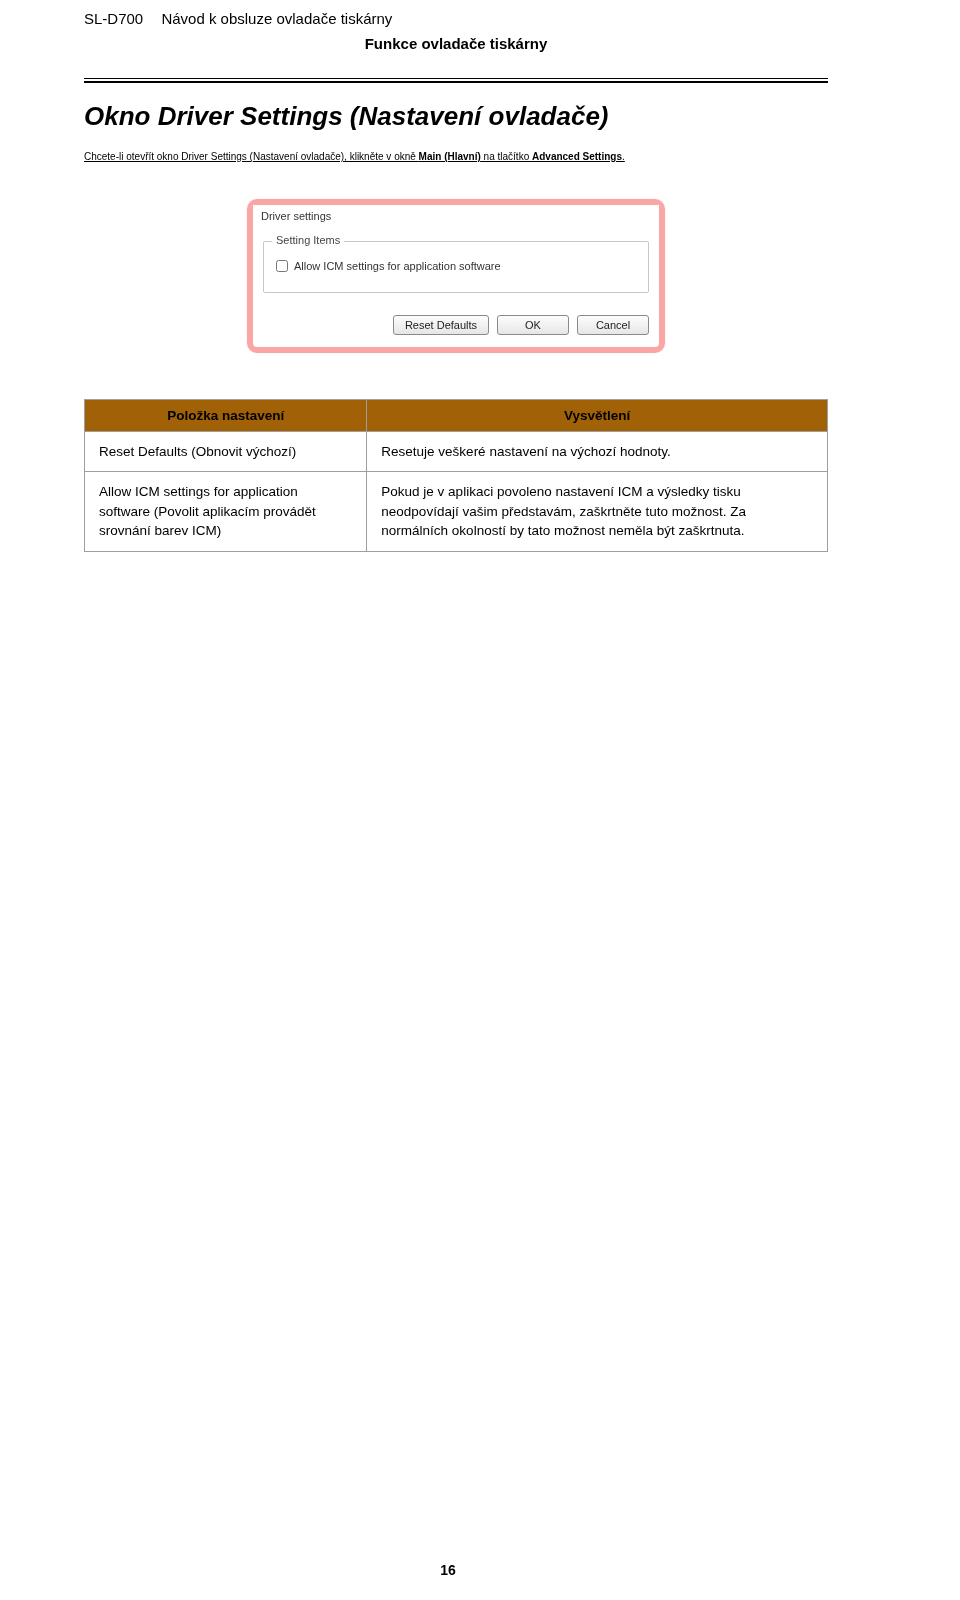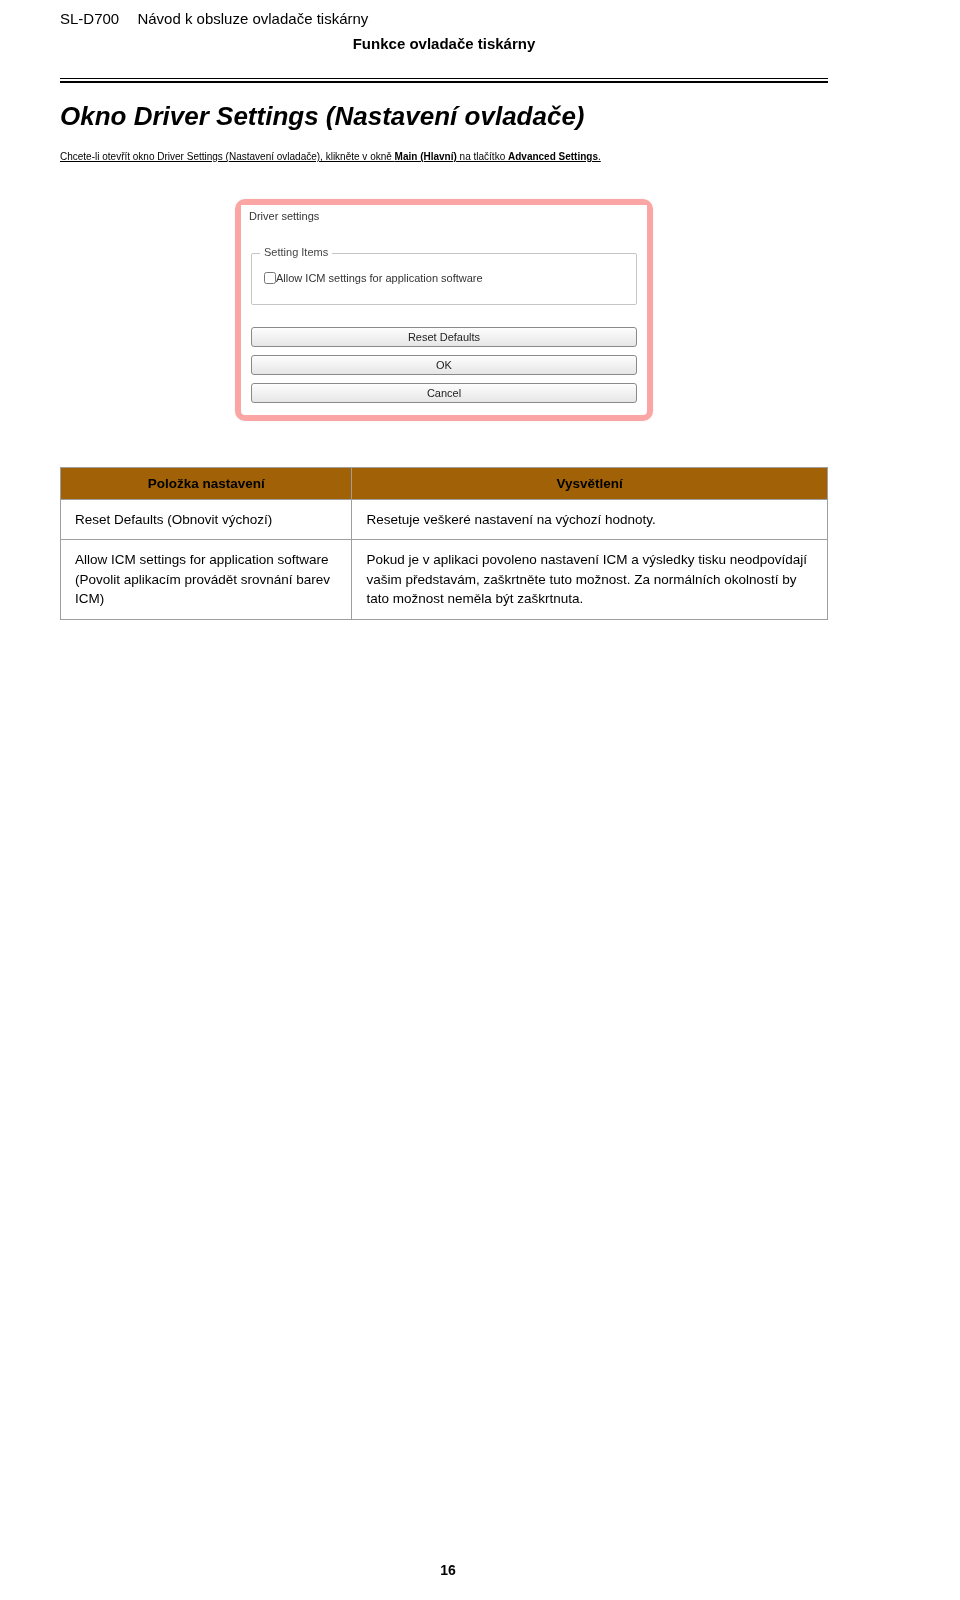--- a/index.html
+++ b/index.html
@@ -1,36 +1,36 @@
 <!DOCTYPE html>
 <html><head>
 <meta charset="utf-8">
 <style>
   * { box-sizing: border-box; margin: 0; padding: 0; }
   html, body { width: 960px; background: #fff; font-family: "Segoe UI", Arial, sans-serif; color: #000; }
-  .page { width: 888px; padding: 10px 60px 40px 60px; position: relative; min-height: 1600px; }
+  .page { width: 888px; padding: 10px 60px 40px 84px; position: relative; min-height: 1600px; }
   .running-head { font-size: 15px; margin-bottom: 8px; font-weight: 400; }
   .running-head .model { margin-right: 14px; }
   .section-label { text-align: center; font-weight: 700; font-size: 15px; margin-top: 4px; margin-bottom: 26px; }
   .rule-thin { border: none; border-top: 1px solid #000; margin: 0 0 2px 0; }
   .rule-thick { border: none; border-top: 2px solid #000; margin: 0 0 18px 0; }
   h1.section-heading { font-size: 26px; font-weight: 700; font-style: italic; font-family: "Segoe UI", Arial, sans-serif; margin-bottom: 18px; }
   p.body { font-size: 10px; line-height: 1.45; margin-bottom: 34px; text-decoration: underline; }
   p.body .bold { font-weight: 700; }
 
   
   .dialog-wrap { display: flex; justify-content: center; margin-bottom: 46px; }
   .dialog { width: 418px; border: 6px solid #fca5a5; border-radius: 10px; background: #fff; box-shadow: 0 0 0 1px rgba(0,0,0,0.02); font-family: "Segoe UI", Tahoma, sans-serif; font-size: 11px; color: #222; }
   .dialog-titlebar { padding: 5px 8px 4px 8px; font-size: 11px; color: #333; border-bottom: 1px solid rgba(0,0,0,0); background: #fff; }
   .dialog-body { padding: 2px 10px 12px 10px; }
-  .groupbox { border: 1px solid #c6c6c6; border-radius: 2px; padding: 18px 12px 20px 12px; position: relative; margin-top: 24px; }
+  .groupbox { border: 1px solid #c6c6c6; border-radius: 2px; padding: 18px 12px 20px 12px; position: relative; margin-top: 12px; }
   .groupbox-title { position: absolute; top: -8px; left: 8px; background: #fff; padding: 0 4px; font-size: 11px; color: #444; }
-  .check-row { display: flex; gap: 0; font-size: 11px; color: #333; }
+  .check-row { display: flex; gap: 6px; font-size: 11px; color: #333; }
   .check-row input[type="checkbox"] { width: 12px; height: 12px; }
-  .dialog-buttons { display: flex; justify-content: flex-end; gap: 8px; padding: 10px 10px 12px 10px; flex-direction: column; }
+  .dialog-buttons { display: flex; justify-content: flex-end; gap: 8px; padding: 10px 10px 12px 10px; }
   .dlg-btn { min-width: 72px; padding: 3px 10px; font-size: 11px; border: 1px solid #8a8a8a; border-radius: 3px; background: linear-gradient(#fdfdfd, #e6e6e6); color: #222; text-align: center; cursor: default; }
   .dlg-btn.reset { min-width: 96px; }
 
   
   table.settings { width: 100%; border-collapse: collapse; font-size: 13.5px; }
   table.settings th { background: #a16207; border: 1px solid #9e9e9e; padding: 8px 12px; font-weight: 700; text-align: center; }
   table.settings td { border: 1px solid #9e9e9e; padding: 10px 14px; vertical-align: top; line-height: 1.45; }
   table.settings col.left { width: 38%; }
   table.settings col.right { width: 62%; }
 

